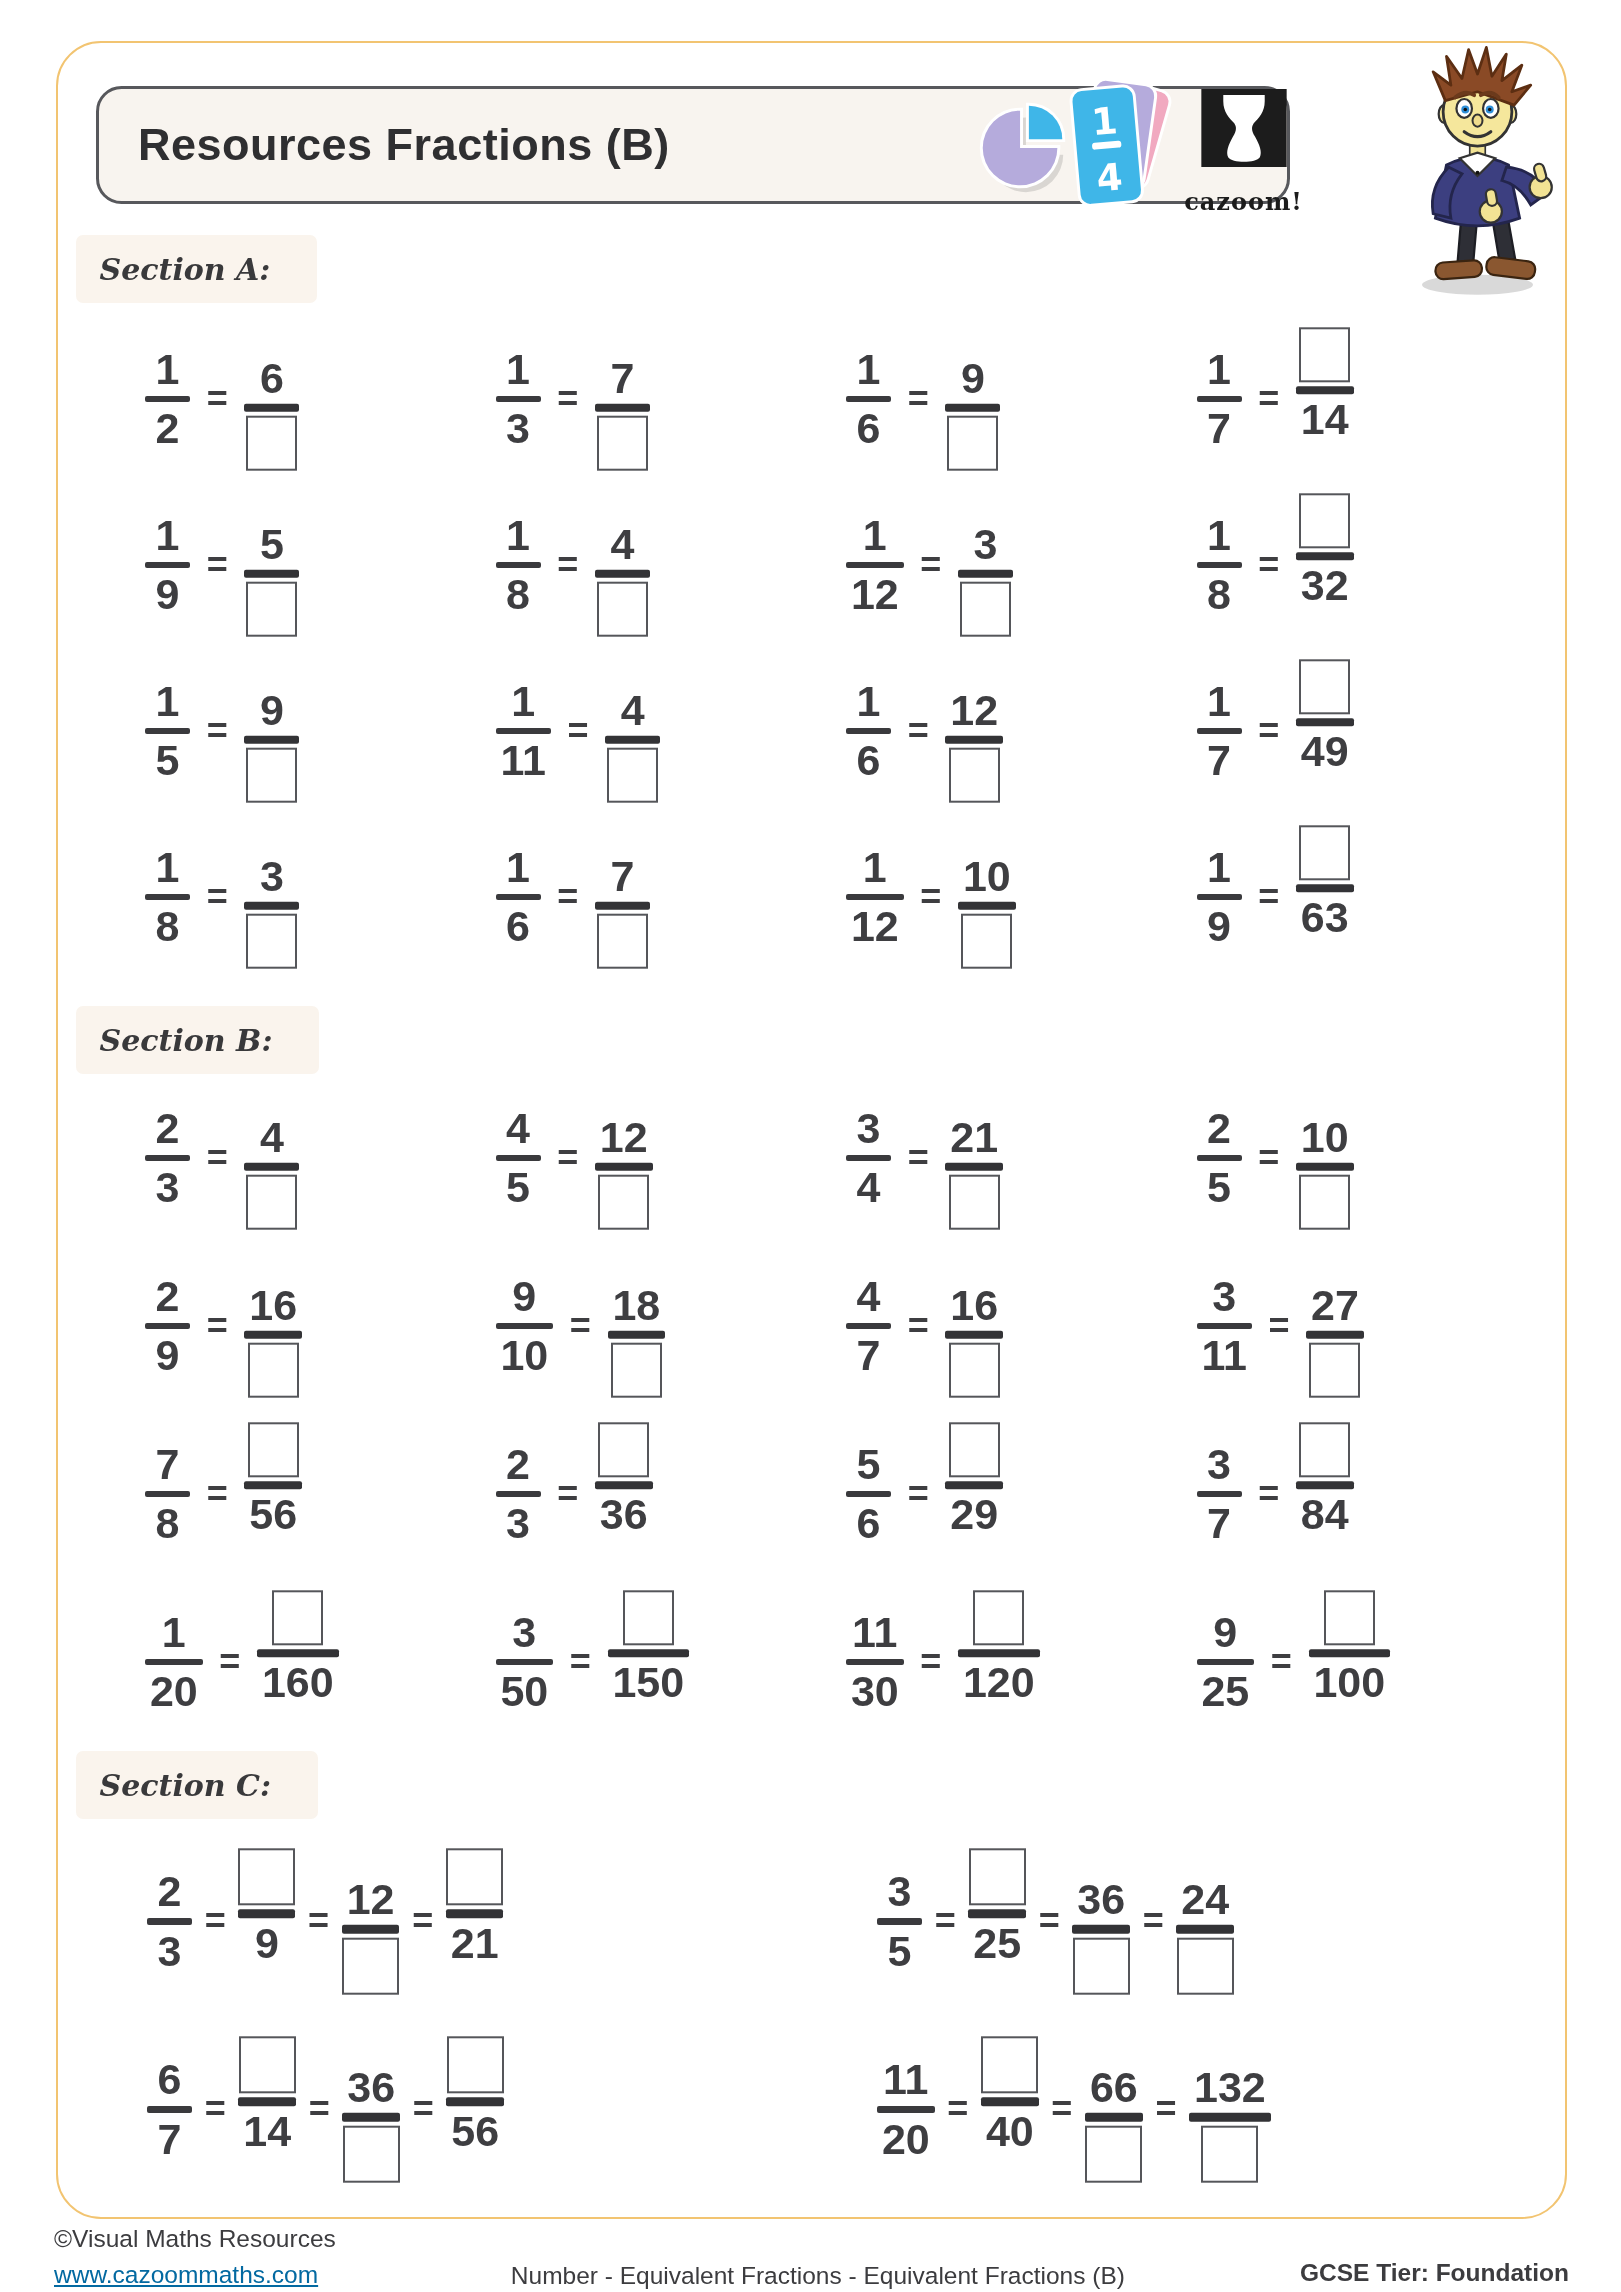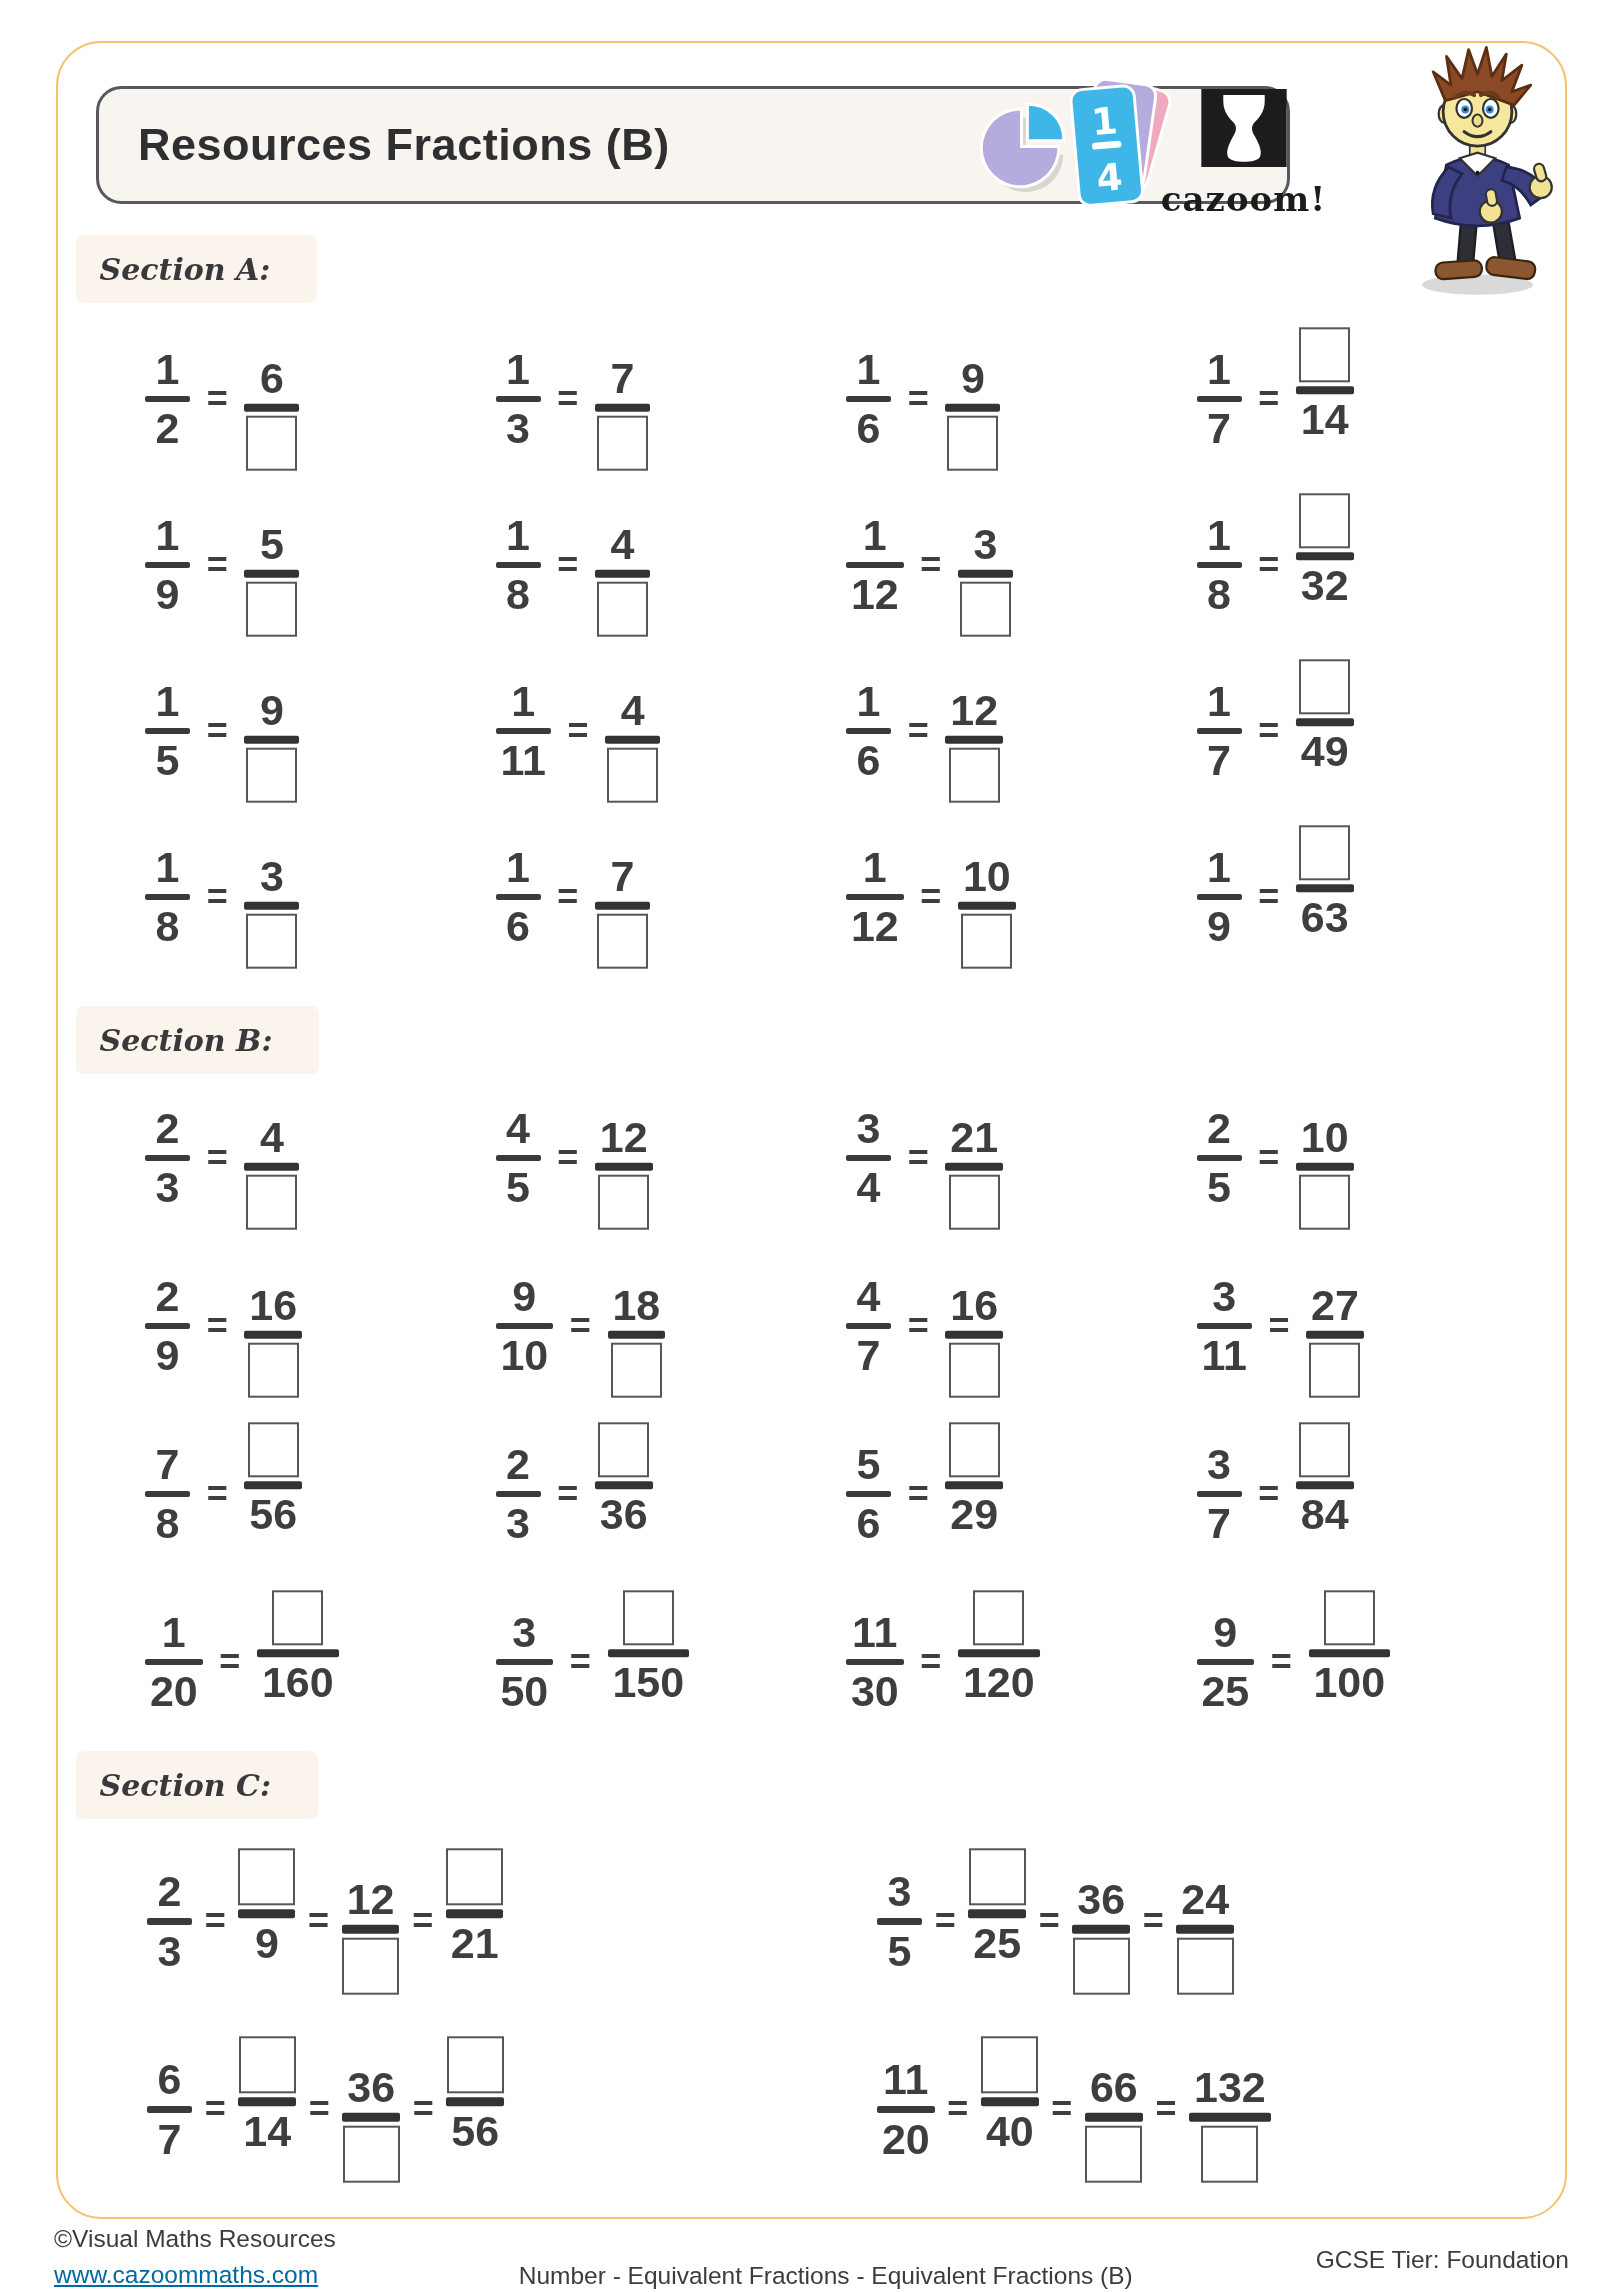--- a/index.html
+++ b/index.html
@@ -12,21 +12,21 @@
   
   .title-box{position:absolute;left:96px;top:86px;width:1188px;height:112px;
     border:3.9px solid #57585c;border-radius:25.5px;background:#f8f4ef;}
   .page-title{position:absolute;left:39px;top:0;height:112px;display:flex;align-items:center;
     font-size:45px;font-weight:bold;color:#2f2f31;letter-spacing:0.5px;}
 
   .icon-abs{position:absolute;}
   .pie-icon{left:870px;top:2px;}
   .cards-icon{left:956px;top:-13.7px;}
   .logo-wrap{left:1061px;top:0px;width:167px;text-align:center;}
-  .logo-text{font-family:"DejaVu Serif",serif;font-weight:bold;font-size:34px;color:#1c1c1c;margin-top:8px;letter-spacing:1px;}
+  .logo-text{font-family:"DejaVu Serif",serif;font-weight:bold;font-size:24px;color:#1c1c1c;margin-top:16px;letter-spacing:1px;}
 
   .mascot{position:absolute;left:1355px;top:43px;}
 
   
   .sec-label{position:absolute;background:#faf4ed;border-radius:7px;padding:16.7px 47px 16.7px 23.5px;
     font-family:"DejaVu Serif",serif;font-style:italic;font-weight:bold;font-size:30px;color:#39393b;color:#39393b;}
 
   
   .grid{position:absolute;display:grid;grid-template-columns:repeat(4,1fr);justify-items:start;align-items:center;}
   #gridA{top:316px;left:145px;width:1402px;grid-auto-rows:166px;}
@@ -51,21 +51,21 @@
   #chain1{left:877px;top:1831px;}
   #chain2{left:147px;top:2019px;}
   #chain3{left:877px;top:2019px;}
 
   
   .footer{position:absolute;left:54px;top:2221px;width:1515px;display:flex;align-items:flex-end;
     justify-content:space-between;font-size:24.5px;color:#3c3c3f;}
   .footer .left-block{line-height:1.45;}
   .footer a{color:#0369a1;text-decoration:underline;}
   .footer .center-text{padding-bottom:2px;margin-top:36px;}
-  .footer .right-text{padding-bottom:18px;}
+  .footer .right-text{padding-bottom:5px;font-weight:bold;}
 </style>
 </head>
 <body>
 
 <div class="page-frame"></div>
 
 <div class="title-box">
   <div class="page-title">Resources Fractions (B)</div>
 
   <svg class="icon-abs pie-icon" width="108" height="110" viewBox="0 0 110 112">

